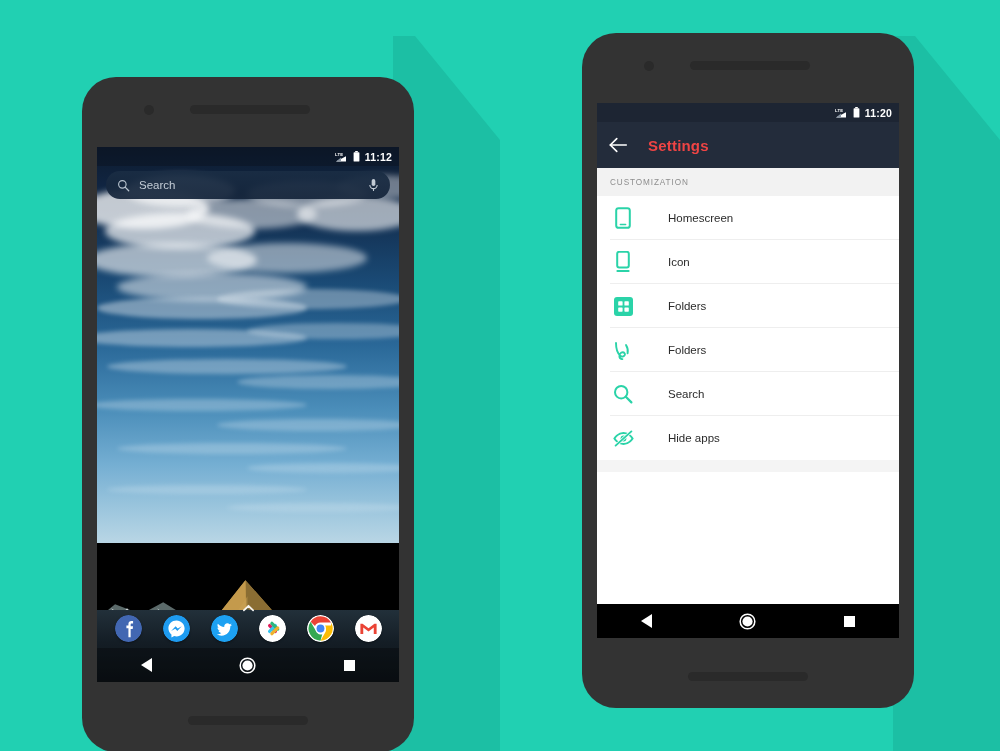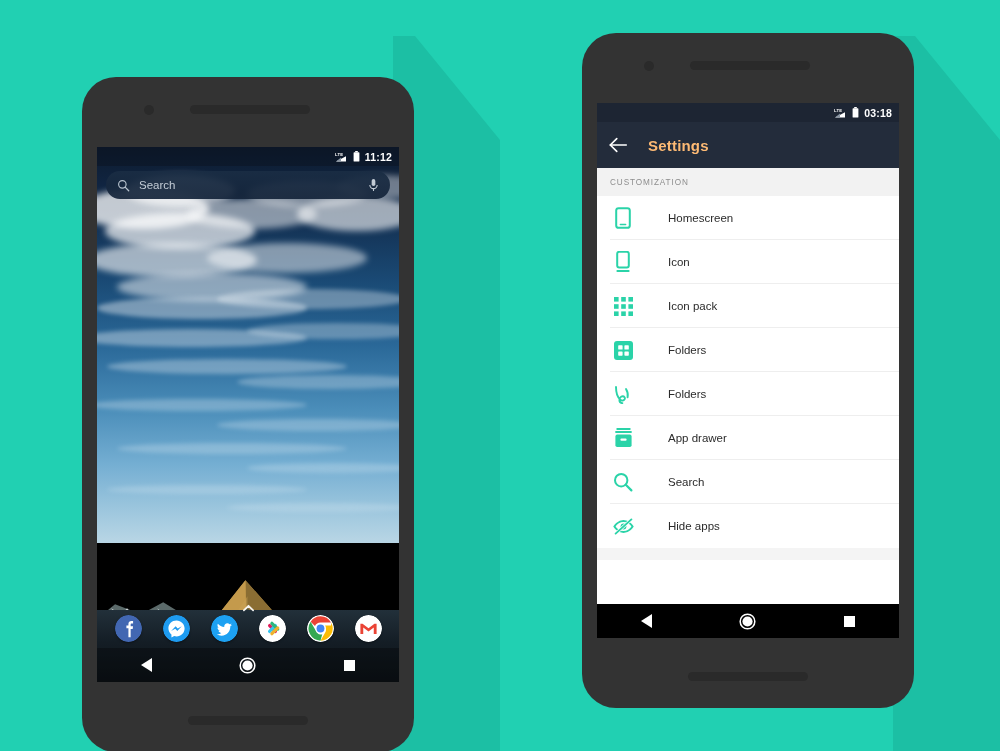--- a/index.html
+++ b/index.html
@@ -90,21 +90,21 @@
   .navbar.trans{background:rgba(0,0,0,.30);}
   .nav-back{
     width:0;height:0;border-style:solid;border-width:7px 11px 7px 0;
     border-color:transparent #ffffff transparent transparent;
   }
   .nav-rec{width:11px;height:11px;background:#ffffff;}
 
   
   .appbar{
     height:46px;background:#232c3b;display:flex;align-items:center;
-    padding-left:12px;box-sizing:border-box;color:#fdba74;
+    padding-left:12px;box-sizing:border-box;color:#ef4444;
   }
   .appbar .title{font-size:15px;font-weight:bold;margin-left:20px;letter-spacing:.2px;}
   .statusbar.dark{background:#1d2533;}
   .section-head{
     background:#f2f2f2;height:28px;display:flex;align-items:center;
     padding-left:13px;box-sizing:border-box;
     color:#8d8d8d;font-size:8.2px;letter-spacing:.9px;font-weight:normal;
   }
   .settings-list{background:#ffffff;}
   .srow{
@@ -278,21 +278,21 @@
           <svg class="ico-lte" viewBox="0 0 13 11">
             <text x="0" y="4.6" font-size="4.2" fill="#ffffff" font-family="Liberation Sans, sans-serif">LTE</text>
             <polygon points="1,10.4 11,10.4 11,5.2" fill="#ffffff"></polygon>
             <polygon points="1,10.4 6,10.4 6,6.4" fill="#8b97a5"></polygon>
           </svg>
           <svg class="ico-batt" viewBox="0 0 7 11">
             <rect x="2.2" y="0" width="2.6" height="1.2" fill="#ffffff"></rect>
             <rect x="0.6" y="1.2" width="5.8" height="9.4" rx=".7" fill="#ffffff"></rect>
           </svg>
         </div>
-        <span class="sb-time">03:18</span>
+        <span class="sb-time">11:20</span>
       </div>
 
       <div class="appbar">
         <svg width="19" height="16" viewBox="0 0 22 18">
           <line x1="1.5" y1="9" x2="20" y2="9" stroke="#ffffff" stroke-width="1.9" stroke-linecap="round"></line>
           <polyline points="9,1.6 1.5,9 9,16.4" fill="none" stroke="#ffffff" stroke-width="1.9" stroke-linecap="round" stroke-linejoin="round"></polyline>
         </svg>
         <span class="title">Settings</span>
       </div>
 
@@ -313,38 +313,20 @@
         <div class="srow">
           <span class="ic">
             <svg width="16" height="22" viewBox="0 0 16 22">
               <rect x="2.2" y="0.8" width="11.6" height="15.6" rx="2" fill="none" stroke="#2ad3a8" stroke-width="2"></rect>
               <line x1="2.4" y1="20" x2="13.6" y2="20" stroke="#2ad3a8" stroke-width="2" stroke-linecap="round"></line>
             </svg>
           </span>
           <span class="lbl">Icon</span>
         </div>
 
-        <div class="srow">
-          <span class="ic">
-            <svg width="19" height="19" viewBox="0 0 19 19">
-              <g fill="#2ad3a8">
-                <rect x="0" y="0" width="4.6" height="4.6"></rect>
-                <rect x="7.2" y="0" width="4.6" height="4.6"></rect>
-                <rect x="14.4" y="0" width="4.6" height="4.6"></rect>
-                <rect x="0" y="7.2" width="4.6" height="4.6"></rect>
-                <rect x="7.2" y="7.2" width="4.6" height="4.6"></rect>
-                <rect x="14.4" y="7.2" width="4.6" height="4.6"></rect>
-                <rect x="0" y="14.4" width="4.6" height="4.6"></rect>
-                <rect x="7.2" y="14.4" width="4.6" height="4.6"></rect>
-                <rect x="14.4" y="14.4" width="4.6" height="4.6"></rect>
-              </g>
-            </svg>
-          </span>
-          <span class="lbl">Icon pack</span>
-        </div>
 
         <div class="srow">
           <span class="ic">
             <svg width="19" height="19" viewBox="0 0 19 19">
               <rect x="0" y="0" width="19" height="19" rx="3" fill="#2ad3a8"></rect>
               <g fill="#ffffff">
                 <rect x="4.2" y="4.2" width="4.4" height="4.4" rx=".7"></rect>
                 <rect x="10.4" y="4.2" width="4.4" height="4.4" rx=".7"></rect>
                 <rect x="4.2" y="10.4" width="4.4" height="4.4" rx=".7"></rect>
                 <rect x="10.4" y="10.4" width="4.4" height="4.4" rx=".7"></rect>
@@ -358,31 +340,20 @@
         <div class="srow">
           <span class="ic">
             <svg width="20" height="20" viewBox="0 0 20 20">
               <path d="M3 3c0 5.5 1.6 10.5 4.4 12.8 1.6 1.3 3.6.9 4.3-.6.6-1.4-.4-2.9-2-2.9-2 0-3.3 1.9-3.3 3.8 0 1.8 1.3 3 3 3" fill="none" stroke="#2ad3a8" stroke-width="1.9" stroke-linecap="round"></path>
               <path d="M13 5c1.6 2.6 2.2 5.6 1.6 8.4" fill="none" stroke="#2ad3a8" stroke-width="1.9" stroke-linecap="round"></path>
             </svg>
           </span>
           <span class="lbl">Folders</span>
         </div>
 
-        <div class="srow">
-          <span class="ic">
-            <svg width="19" height="20" viewBox="0 0 19 20">
-              <line x1="3.2" y1="1" x2="15.8" y2="1" stroke="#2ad3a8" stroke-width="1.8" stroke-linecap="round"></line>
-              <line x1="2" y1="4" x2="17" y2="4" stroke="#2ad3a8" stroke-width="1.8" stroke-linecap="round"></line>
-              <rect x="1.4" y="6.6" width="16.2" height="12.4" rx="1.8" fill="#2ad3a8"></rect>
-              <rect x="6.4" y="10.6" width="6.2" height="2.2" rx="1" fill="#ffffff"></rect>
-            </svg>
-          </span>
-          <span class="lbl">App drawer</span>
-        </div>
 
         <div class="srow">
           <span class="ic">
             <svg width="20" height="20" viewBox="0 0 20 20">
               <circle cx="8.2" cy="8.2" r="6.2" fill="none" stroke="#2ad3a8" stroke-width="2"></circle>
               <line x1="12.8" y1="12.8" x2="18.4" y2="18.4" stroke="#2ad3a8" stroke-width="2.2" stroke-linecap="round"></line>
             </svg>
           </span>
           <span class="lbl">Search</span>
         </div>

